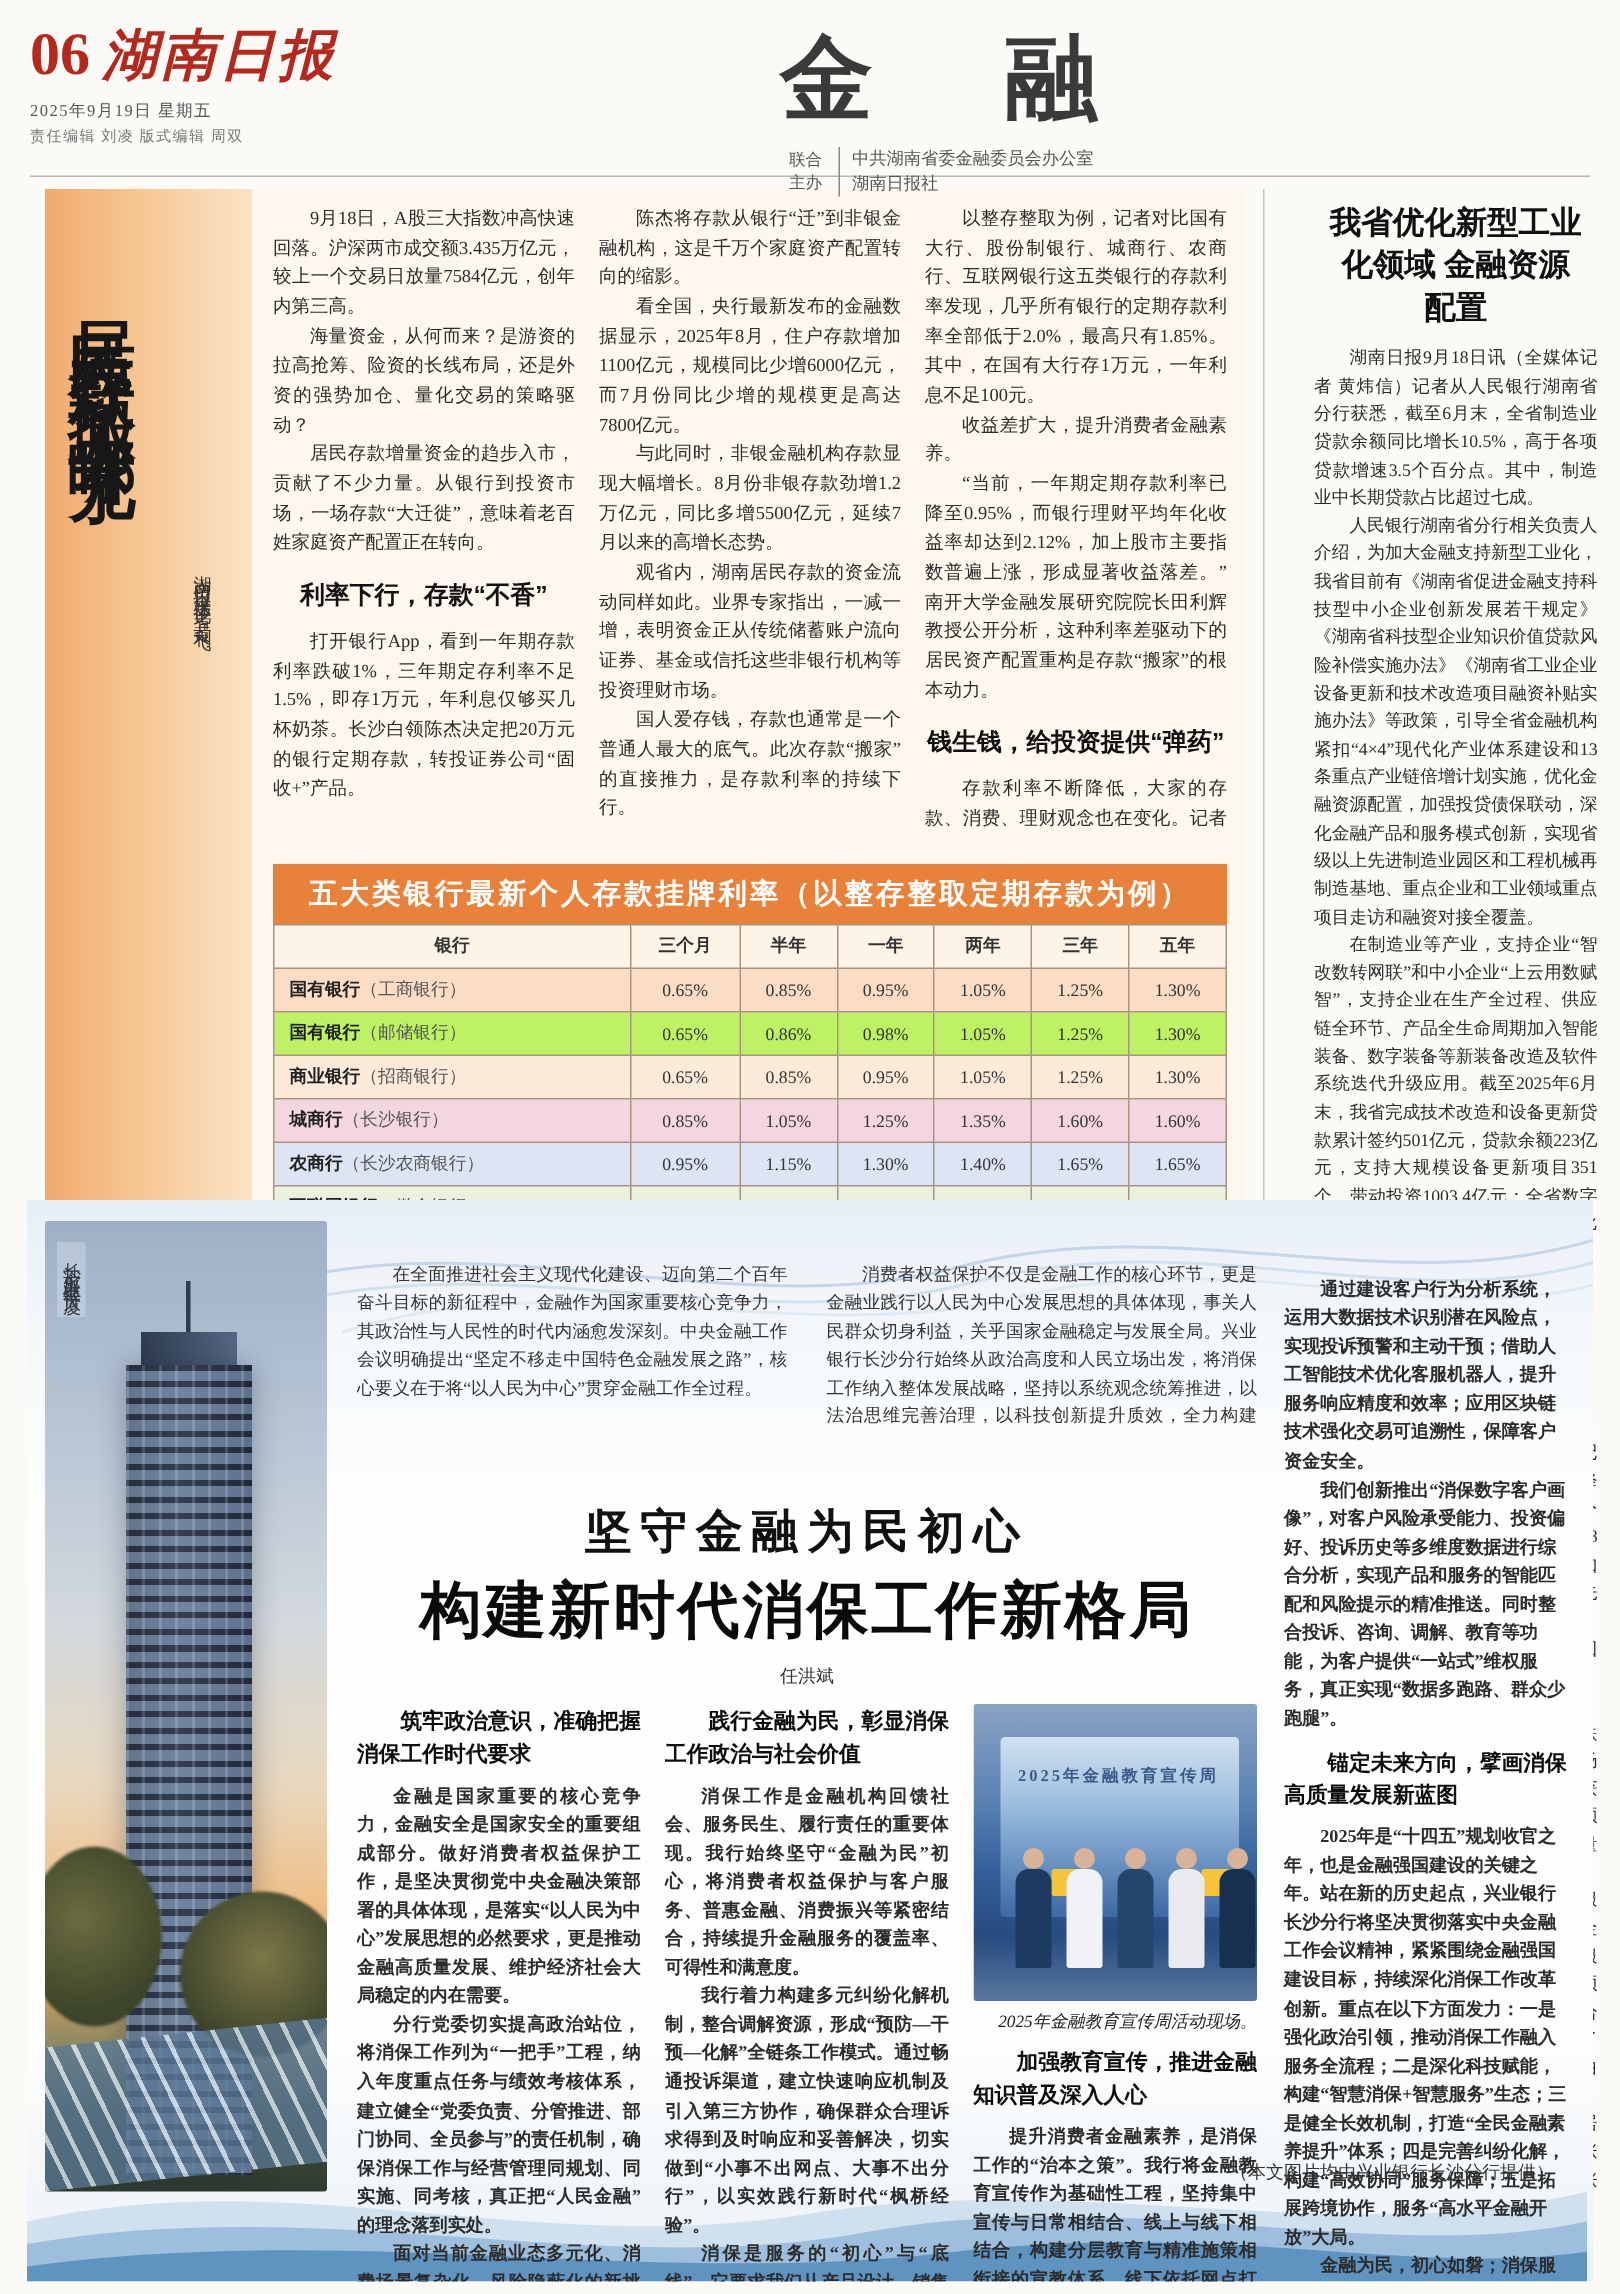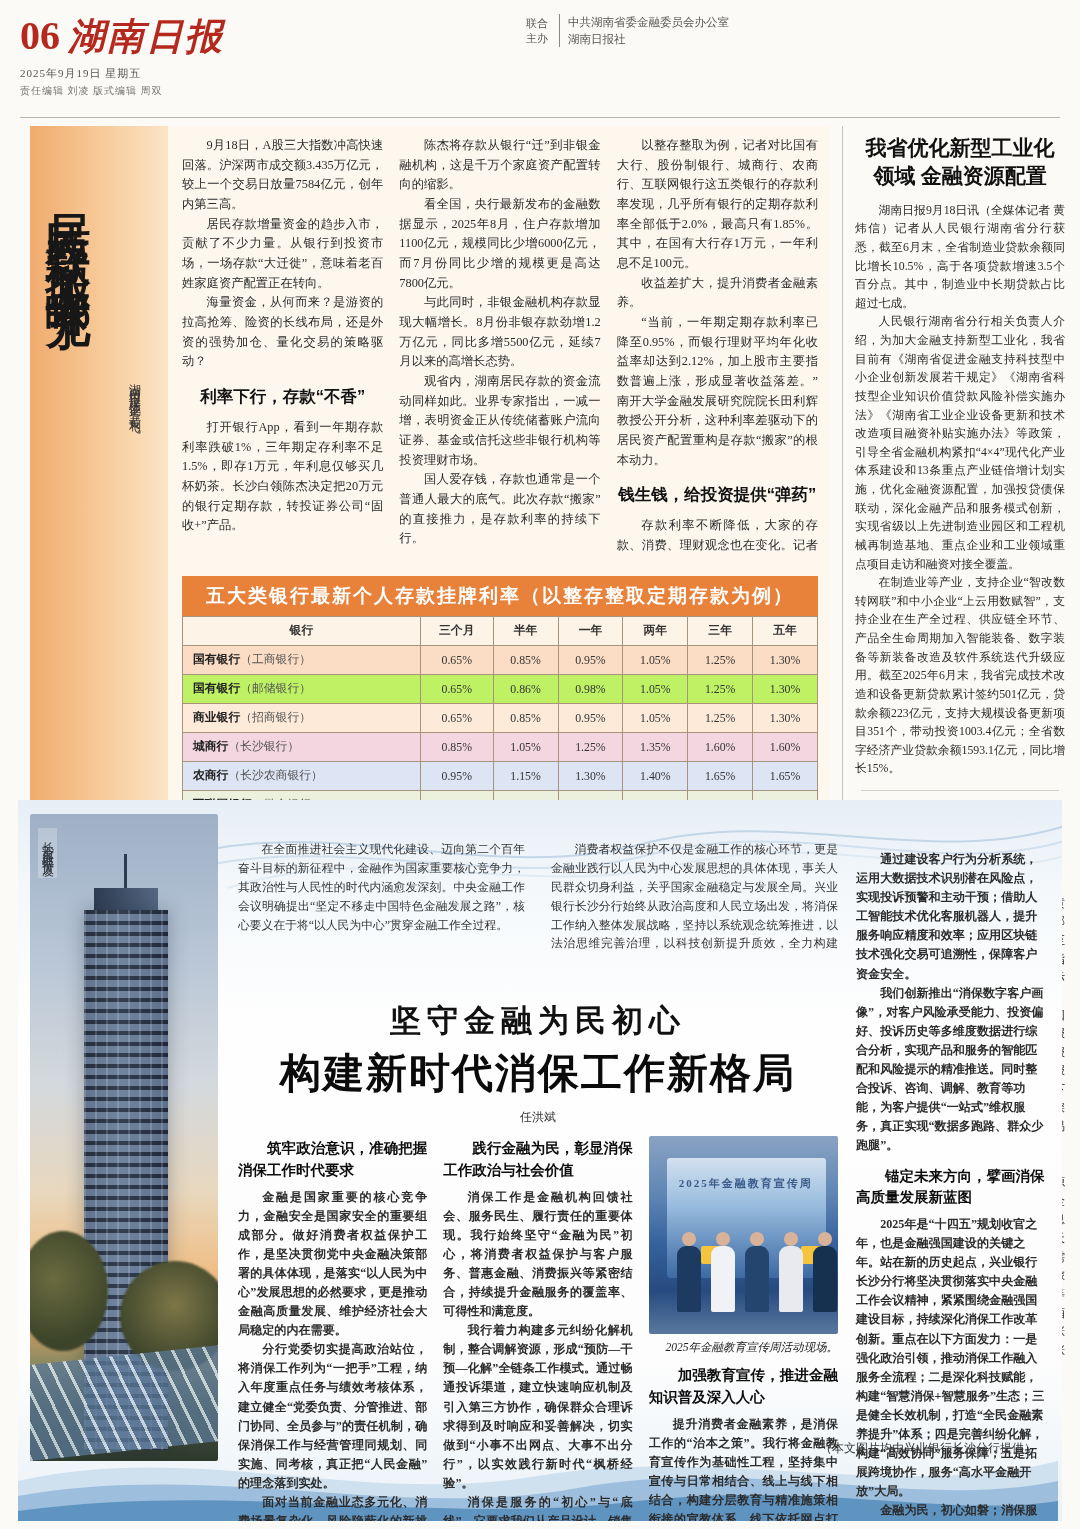--- a/index.html
+++ b/index.html
@@ -44,21 +44,21 @@
   tr.row0 td { background:#fbdcc4; }
   tr.row1 td { background:#bef264; }
   tr.row2 td { background:#fdead9; }
   tr.row3 td { background:#f3d6df; }
   tr.row4 td { background:#dde4f4; }
   tr.row5 td { background:#ebf1dc; }
   .rt-source { text-align:right; font-size:11px; font-weight:bold; color:#444; padding:6px 4px 0 0; }
 
   
   .right-col { flex:1; margin-left:12px; border-left:1px solid #c9c4bb; padding:4px 0 0 12px; }
-  .r-art { text-align:justify; }
+  .r-art { text-align:justify;margin-left:21px; }
   .r-title { font-size:21px; font-weight:bold; text-align:center; line-height:1.35; margin:4px 10px 10px; color:#111; }
   .r-subtitle { font-size:14px; text-align:center; margin:-4px 0 10px; color:#222; }
   .r-art p { font-size:11.8px; line-height:1.58; text-indent:2em; color:#2b2b2b; }
   .r-divider { border-top:1px solid #d4cfc6; margin:12px 6px; }
 
   
   .bottom-panel { position:absolute; left:18px; right:18px; top:800px; bottom:8px; background:linear-gradient(180deg,#e7eef6 0%,#f4f8fb 12%,#fefefe 30%,#fdfdfd 78%,#eaf2f8 100%); overflow:hidden; }
   .wave-top { position:absolute; top:0; left:150px; right:0; height:90px; opacity:.8; }
   .wave-bottom { position:absolute; bottom:0; left:0; right:0; height:95px; }
   .bp-inner { position:absolute; inset:0; display:flex; padding:14px 14px 60px 12px; }
@@ -120,42 +120,43 @@
   <header class="masthead">
     <div class="mast-left">
       <div class="mast-row">
         <span class="pageno">06</span>
         <span class="paper-logo">湖南日报</span>
       </div>
       <div class="dateline">2025年9月19日 星期五</div>
       <div class="editors">责任编辑 刘凌 版式编辑 周双</div>
     </div>
     <div class="mast-center">
+      <div class="section-title">金融</div>
       <div class="organizer">
         <span class="org-label">联合 主办</span>
         <span class="org-names">
           <span>中共湖南省委金融委员会办公室</span><br>
           <span>湖南日报社</span>
         </span>
       </div>
     </div>
   </header>
 
   <section class="top-area">
 
     <article class="feature">
       <div class="feature-left">
         <h1 class="v-head">居民存款『搬』去哪儿了</h1>
         <div class="v-byline">湖南日报全媒体记者 黄利飞</div>
       </div>
       <div class="feature-body">
         <div class="fcols">
           <p>9月18日，A股三大指数冲高快速回落。沪深两市成交额3.435万亿元，较上一个交易日放量7584亿元，创年内第三高。</p>
+          <p>海量资金，从何而来？是游资的拉高抢筹、险资的长线布局，还是外资的强势加仓、量化交易的策略驱动？</p>
           <p>居民存款增量资金的趋步入市，贡献了不少力量。从银行到投资市场，一场存款“大迁徙”，意味着老百姓家庭资产配置正在转向。</p>
-          <p>海量资金，从何而来？是游资的拉高抢筹、险资的长线布局，还是外资的强势加仓、量化交易的策略驱动？</p>
           <h3>利率下行，存款“不香”</h3>
           <p>打开银行App，看到一年期存款利率跌破1%，三年期定存利率不足1.5%，即存1万元，年利息仅够买几杯奶茶。长沙白领陈杰决定把20万元的银行定期存款，转投证券公司“固收+”产品。</p>
           <p>陈杰将存款从银行“迁”到非银金融机构，这是千万个家庭资产配置转向的缩影。</p>
           <p>看全国，央行最新发布的金融数据显示，2025年8月，住户存款增加1100亿元，规模同比少增6000亿元，而7月份同比少增的规模更是高达7800亿元。</p>
           <p>与此同时，非银金融机构存款显现大幅增长。8月份非银存款劲增1.2万亿元，同比多增5500亿元，延续7月以来的高增长态势。</p>
           <p>观省内，湖南居民存款的资金流动同样如此。业界专家指出，一减一增，表明资金正从传统储蓄账户流向证券、基金或信托这些非银行机构等投资理财市场。</p>
           <p>国人爱存钱，存款也通常是一个普通人最大的底气。此次存款“搬家”的直接推力，是存款利率的持续下行。</p>
           <p>以整存整取为例，记者对比国有大行、股份制银行、城商行、农商行、互联网银行这五类银行的存款利率发现，几乎所有银行的定期存款利率全部低于2.0%，最高只有1.85%。其中，在国有大行存1万元，一年利息不足100元。</p>
           <p>收益差扩大，提升消费者金融素养。</p>
           <p>“当前，一年期定期存款利率已降至0.95%，而银行理财平均年化收益率却达到2.12%，加上股市主要指数普遍上涨，形成显著收益落差。”南开大学金融发展研究院院长田利辉教授公开分析，这种利率差驱动下的居民资产配置重构是存款“搬家”的根本动力。</p>

